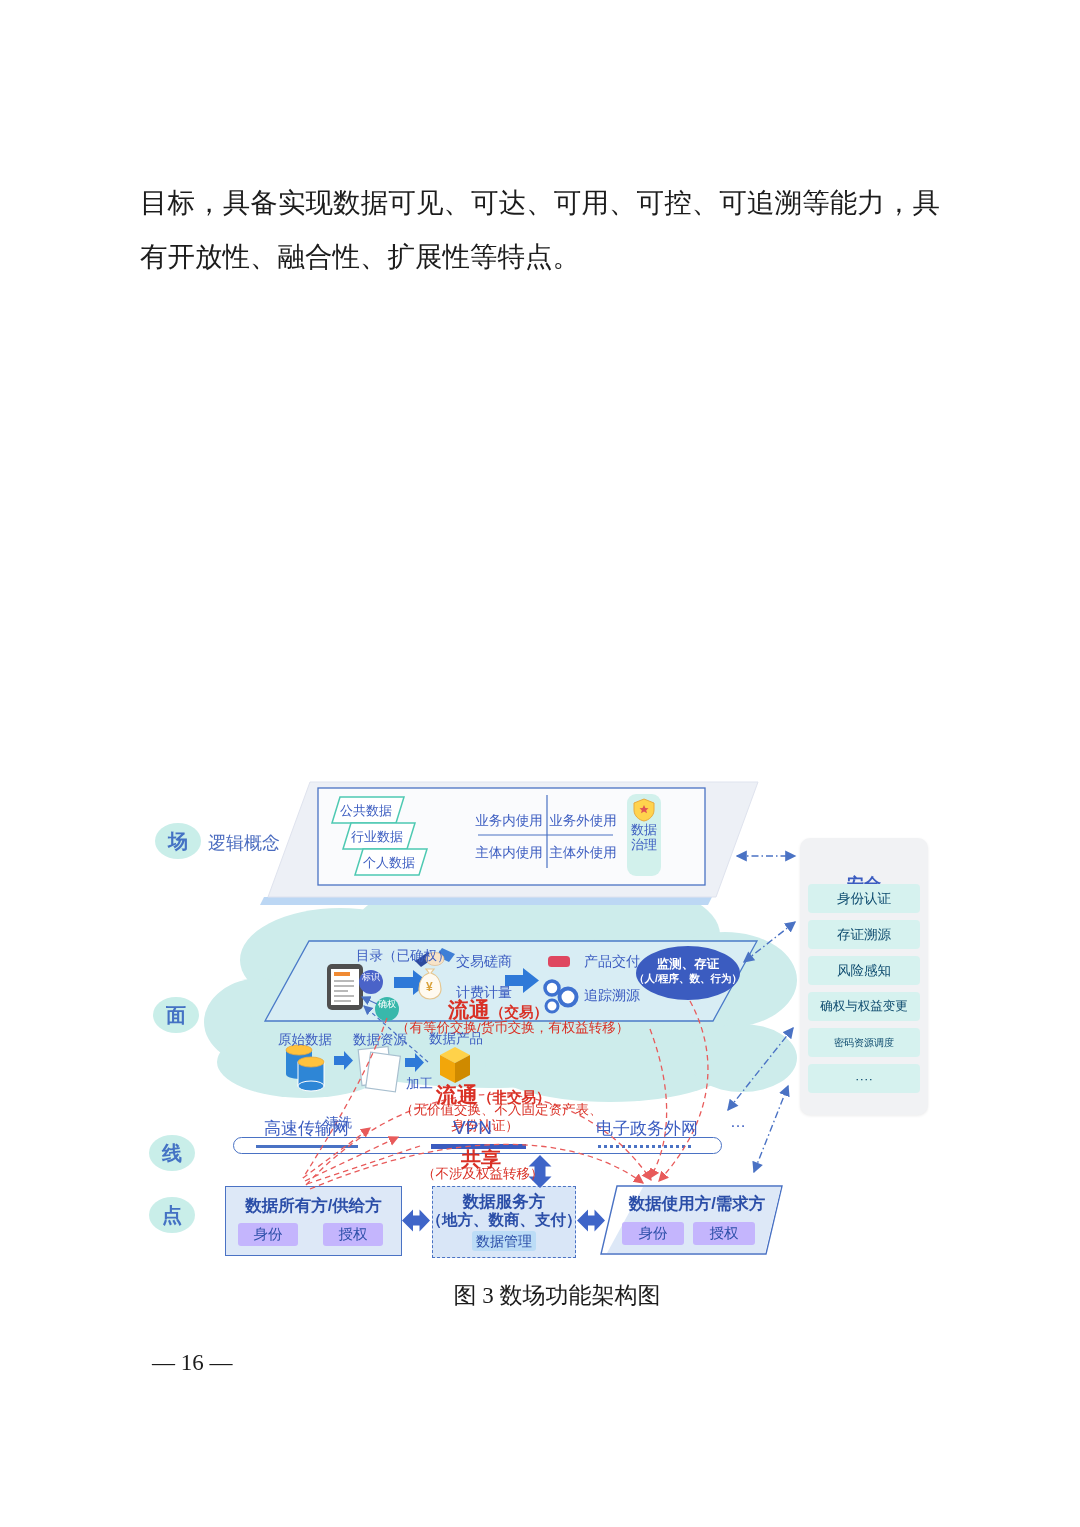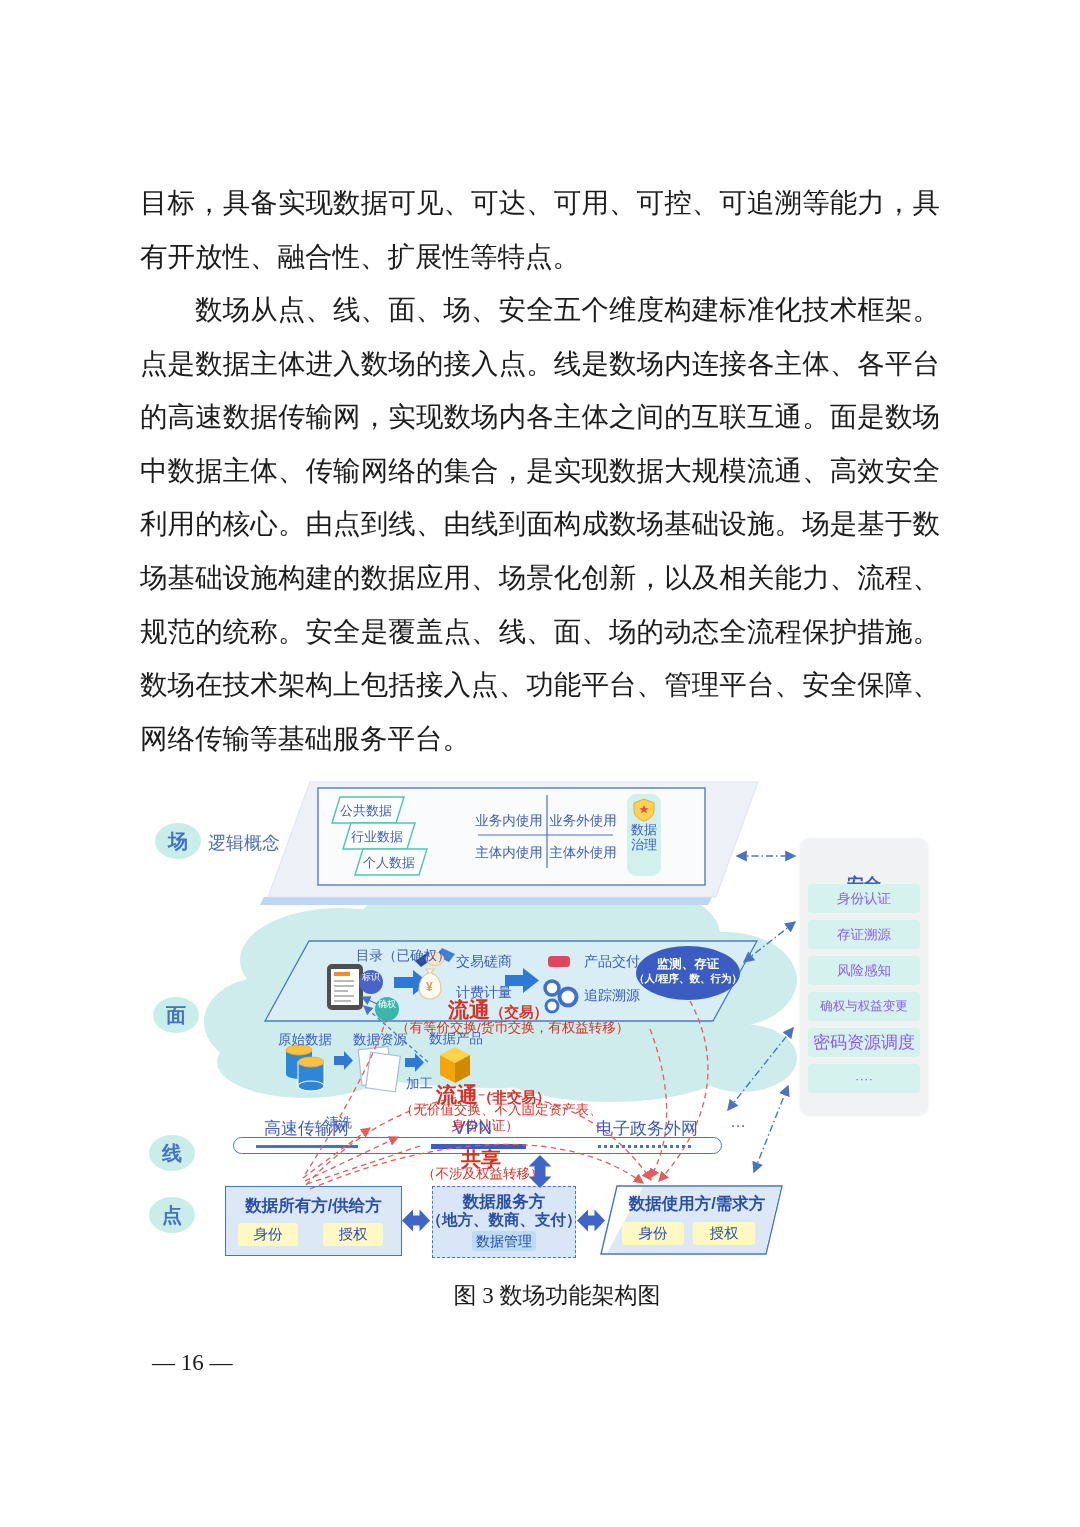--- a/index.html
+++ b/index.html
@@ -14,36 +14,35 @@
   .dkblue{color:#2b4ea8;font-weight:bold;}
   .red{color:#d93025;}
   .bubble{width:46px;height:36px;border-radius:50%;background:#c9eee9;color:#4472c4;
           font-weight:bold;font-size:20px;text-align:center;line-height:36px;z-index:4;}
   .lbl{z-index:4;white-space:nowrap;}
   .svgl{left:0;top:0;z-index:1;}
   .svgf{left:0;top:0;z-index:3;pointer-events:none;}
   .panel{left:800px;top:838px;width:128px;height:277px;background:#f1f2f4;border-radius:10px;
          box-shadow:0 1px 3px rgba(0,0,0,.08);z-index:2;}
   .sec-item{left:808px;width:112px;height:29px;background:#d6f2ef;border-radius:4px;
-            text-align:center;line-height:29px;font-size:13.5px;color:#8b5cf6;z-index:4;}
+            text-align:center;line-height:29px;font-size:13.5px;color:#0c4a6e;z-index:4;}
   .node{background:#dde8f7;border:1.5px solid #4a72c4;z-index:2;}
-  .nbtn{background:#fef9c3;border-radius:3px;text-align:center;line-height:23px;
+  .nbtn{background:#c4b5fd;border-radius:3px;text-align:center;line-height:23px;
         font-size:14.5px;color:#2b4ea8;z-index:4;}
   .bar{left:233px;top:1137px;width:489px;height:17px;background:#fff;border:1.4px solid #4a72c4;
        border-radius:9px;z-index:2;box-sizing:border-box;}
   .seg{position:absolute;top:7px;}
   .ctr{text-align:center;}
 </style>
 </head>
 <body>
 
 <div class="page">
 
   <p class="abs para" style="top:176px;">目标，具备实现数据可见、可达、可用、可控、可追溯等能力，具有开放性、融合性、扩展性等特点。</p>
-  <p class="abs para indent" style="top:283px;">数场从点、线、面、场、安全五个维度构建标准化技术框架。点是数据主体进入数场的接入点。线是数场内连接各主体、各平台的高速数据传输网，实现数场内各主体之间的互联互通。面是数场中数据主体、传输网络的集合，是实现数据大规模流通、高效安全利用的核心。由点到线、由线到面构成数场基础设施。场是基于数场基础设施构建的数据应用、场景化创新，以及相关能力、流程、规范的统称。安全是覆盖点、线、面、场的动态全流程保护措施。数场在技术架构上包括接入点、功能平台、管理平台、安全保障、网络传输等基础服务平台。</p>
 
   <svg class="abs svgl" width="1080" height="1527" viewBox="0 0 1080 1527">
 
     <g fill="#cdeceb">
       <ellipse cx="340" cy="960" rx="100" ry="52"></ellipse>
       <ellipse cx="470" cy="928" rx="115" ry="50"></ellipse>
       <ellipse cx="615" cy="935" rx="105" ry="52"></ellipse>
       <ellipse cx="725" cy="980" rx="72" ry="48"></ellipse>
       <ellipse cx="262" cy="1022" rx="58" ry="44"></ellipse>
       <ellipse cx="490" cy="1010" rx="240" ry="78"></ellipse>
@@ -152,21 +151,21 @@
   <div class="abs lbl blue ctr" style="left:475px;top:844px;width:68px;font-size:13.5px;">主体内使用</div>
   <div class="abs lbl blue ctr" style="left:549px;top:844px;width:68px;font-size:13.5px;font-family:Liberation Serif, serif;">主体外使用</div>
   <div class="abs blue ctr" style="left:629px;top:822px;width:30px;font-size:13px;line-height:15px;z-index:4;">数据治理</div>
 
   <div class="abs panel"></div>
   <div class="abs lbl ctr" style="left:800px;top:873px;width:128px;font-size:17px;font-weight:bold;color:#3b5cc0;">安全</div>
   <div class="abs sec-item" style="top:884px;">身份认证</div>
   <div class="abs sec-item" style="top:920px;">存证溯源</div>
   <div class="abs sec-item" style="top:956px;">风险感知</div>
   <div class="abs sec-item" style="top:992px;font-size:12.5px;">确权与权益变更</div>
-  <div class="abs sec-item" style="top:1028px;font-size:17px;">密码资源调度</div>
+  <div class="abs sec-item" style="top:1028px;font-size:10px;">密码资源调度</div>
   <div class="abs sec-item" style="top:1064px;">····</div>
 
   <div class="abs lbl blue" style="left:308px;top:947px;font-size:13.5px;margin-left:48px;">目录（已确权）</div>
   <div class="abs ctr" style="left:360px;top:972px;width:22px;font-size:9px;line-height:10px;color:#fff;z-index:4;">标识</div>
   <div class="abs ctr" style="left:376px;top:999px;width:22px;font-size:9px;line-height:10px;color:#fff;z-index:4;">确权</div>
   <div class="abs lbl blue" style="left:456px;top:953px;font-size:14px;">交易磋商</div>
   <div class="abs lbl blue" style="left:456px;top:984px;font-size:14px;">计费计量</div>
   <div class="abs lbl blue" style="left:584px;top:953px;font-size:14px;">产品交付</div>
   <div class="abs lbl blue" style="left:584px;top:987px;font-size:14px;">追踪溯源</div>
   <div class="abs ctr" style="left:633px;top:956px;width:110px;font-size:12.5px;font-weight:bold;color:#fff;z-index:4;">监测、存证</div>

